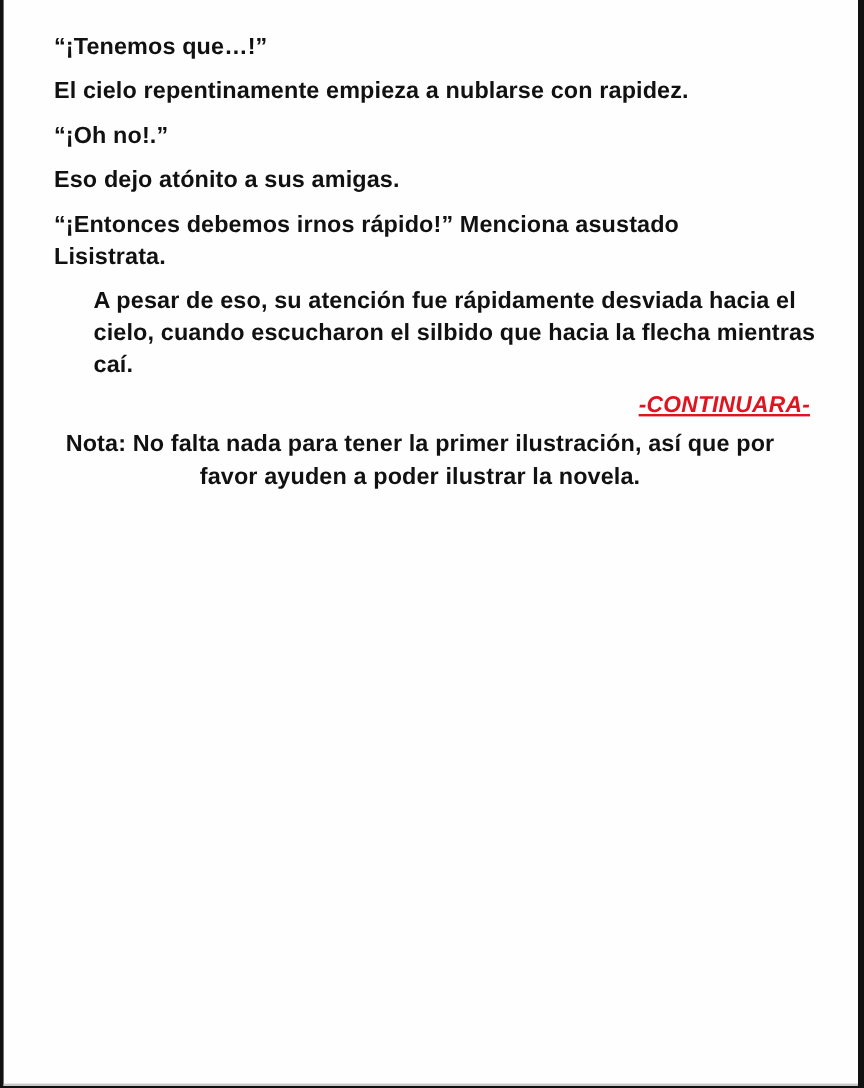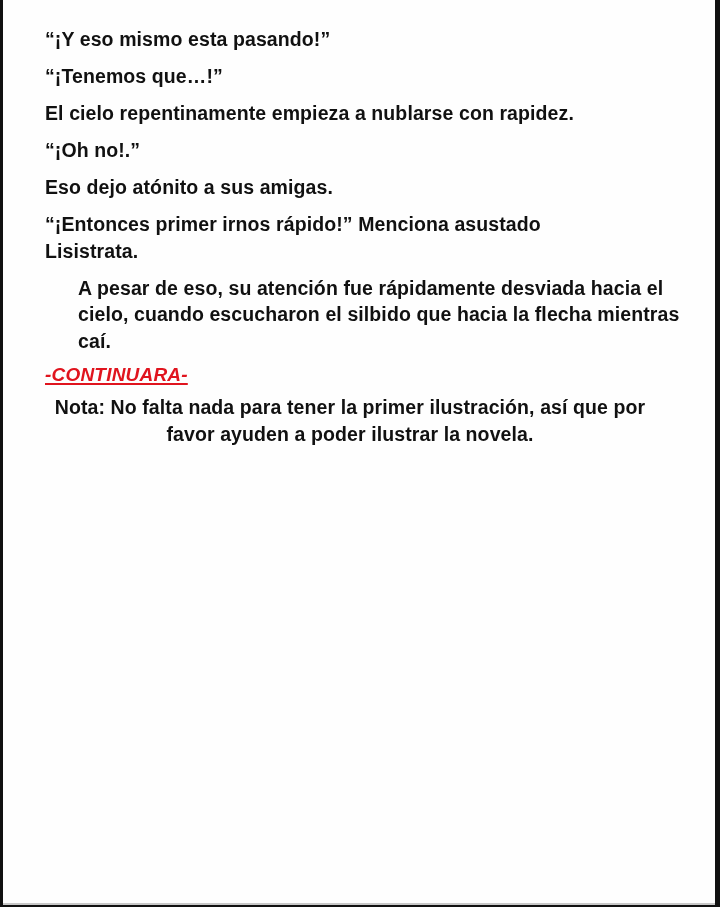--- a/index.html
+++ b/index.html
@@ -31,42 +31,41 @@
       font-weight: bold;
       font-size: 19.5px;
       line-height: 26.5px;
       color: #111111;
       letter-spacing: 0.1px;
     }
     .para {
       margin: 0 0 10.5px 0;
     }
     .continue-heading {
-      text-align: left;
+      text-align: right;
       margin: -3px 0 6px 0;
       font-style: italic;
       font-weight: bold;
       font-size: 19px;
       text-decoration: underline;
       text-decoration-thickness: 2px;
       text-underline-offset: 2px;
       letter-spacing: 0.2px;
     }
     .note {
       margin: 0 0 10.5px 0;
     }
   </style>
 </head>
 <body>
 
 <div class="page">
   <div class="content">
-    <p class="para">“¡Y eso mismo esta pasando!”</p>
     <p class="para">“¡Tenemos que…!”</p>
     <p class="para">El cielo repentinamente empieza a nublarse con rapidez.</p>
     <p class="para">“¡Oh no!.”</p>
     <p class="para">Eso dejo atónito a sus amigas.</p>
-    <p class="para" style="width:580px;">“¡Entonces primer irnos rápido!” Menciona asustado Lisistrata.</p>
+    <p class="para" style="width:580px;">“¡Entonces debemos irnos rápido!” Menciona asustado Lisistrata.</p>
     <p class="para" style="width:625px;margin-left:33px;">A pesar de eso, su atención fue rápidamente desviada hacia el cielo, cuando escucharon el silbido que hacia la flecha mientras caí.</p>
     <p class="continue-heading" style="color: rgb(224, 20, 30);">-CONTINUARA-</p>
     <p class="note" style="width:610px;text-align:center;">Nota: No falta nada para tener la primer ilustración, así que por favor ayuden a poder ilustrar la novela.</p>
   </div>
 </div>
 
 </body></html>

